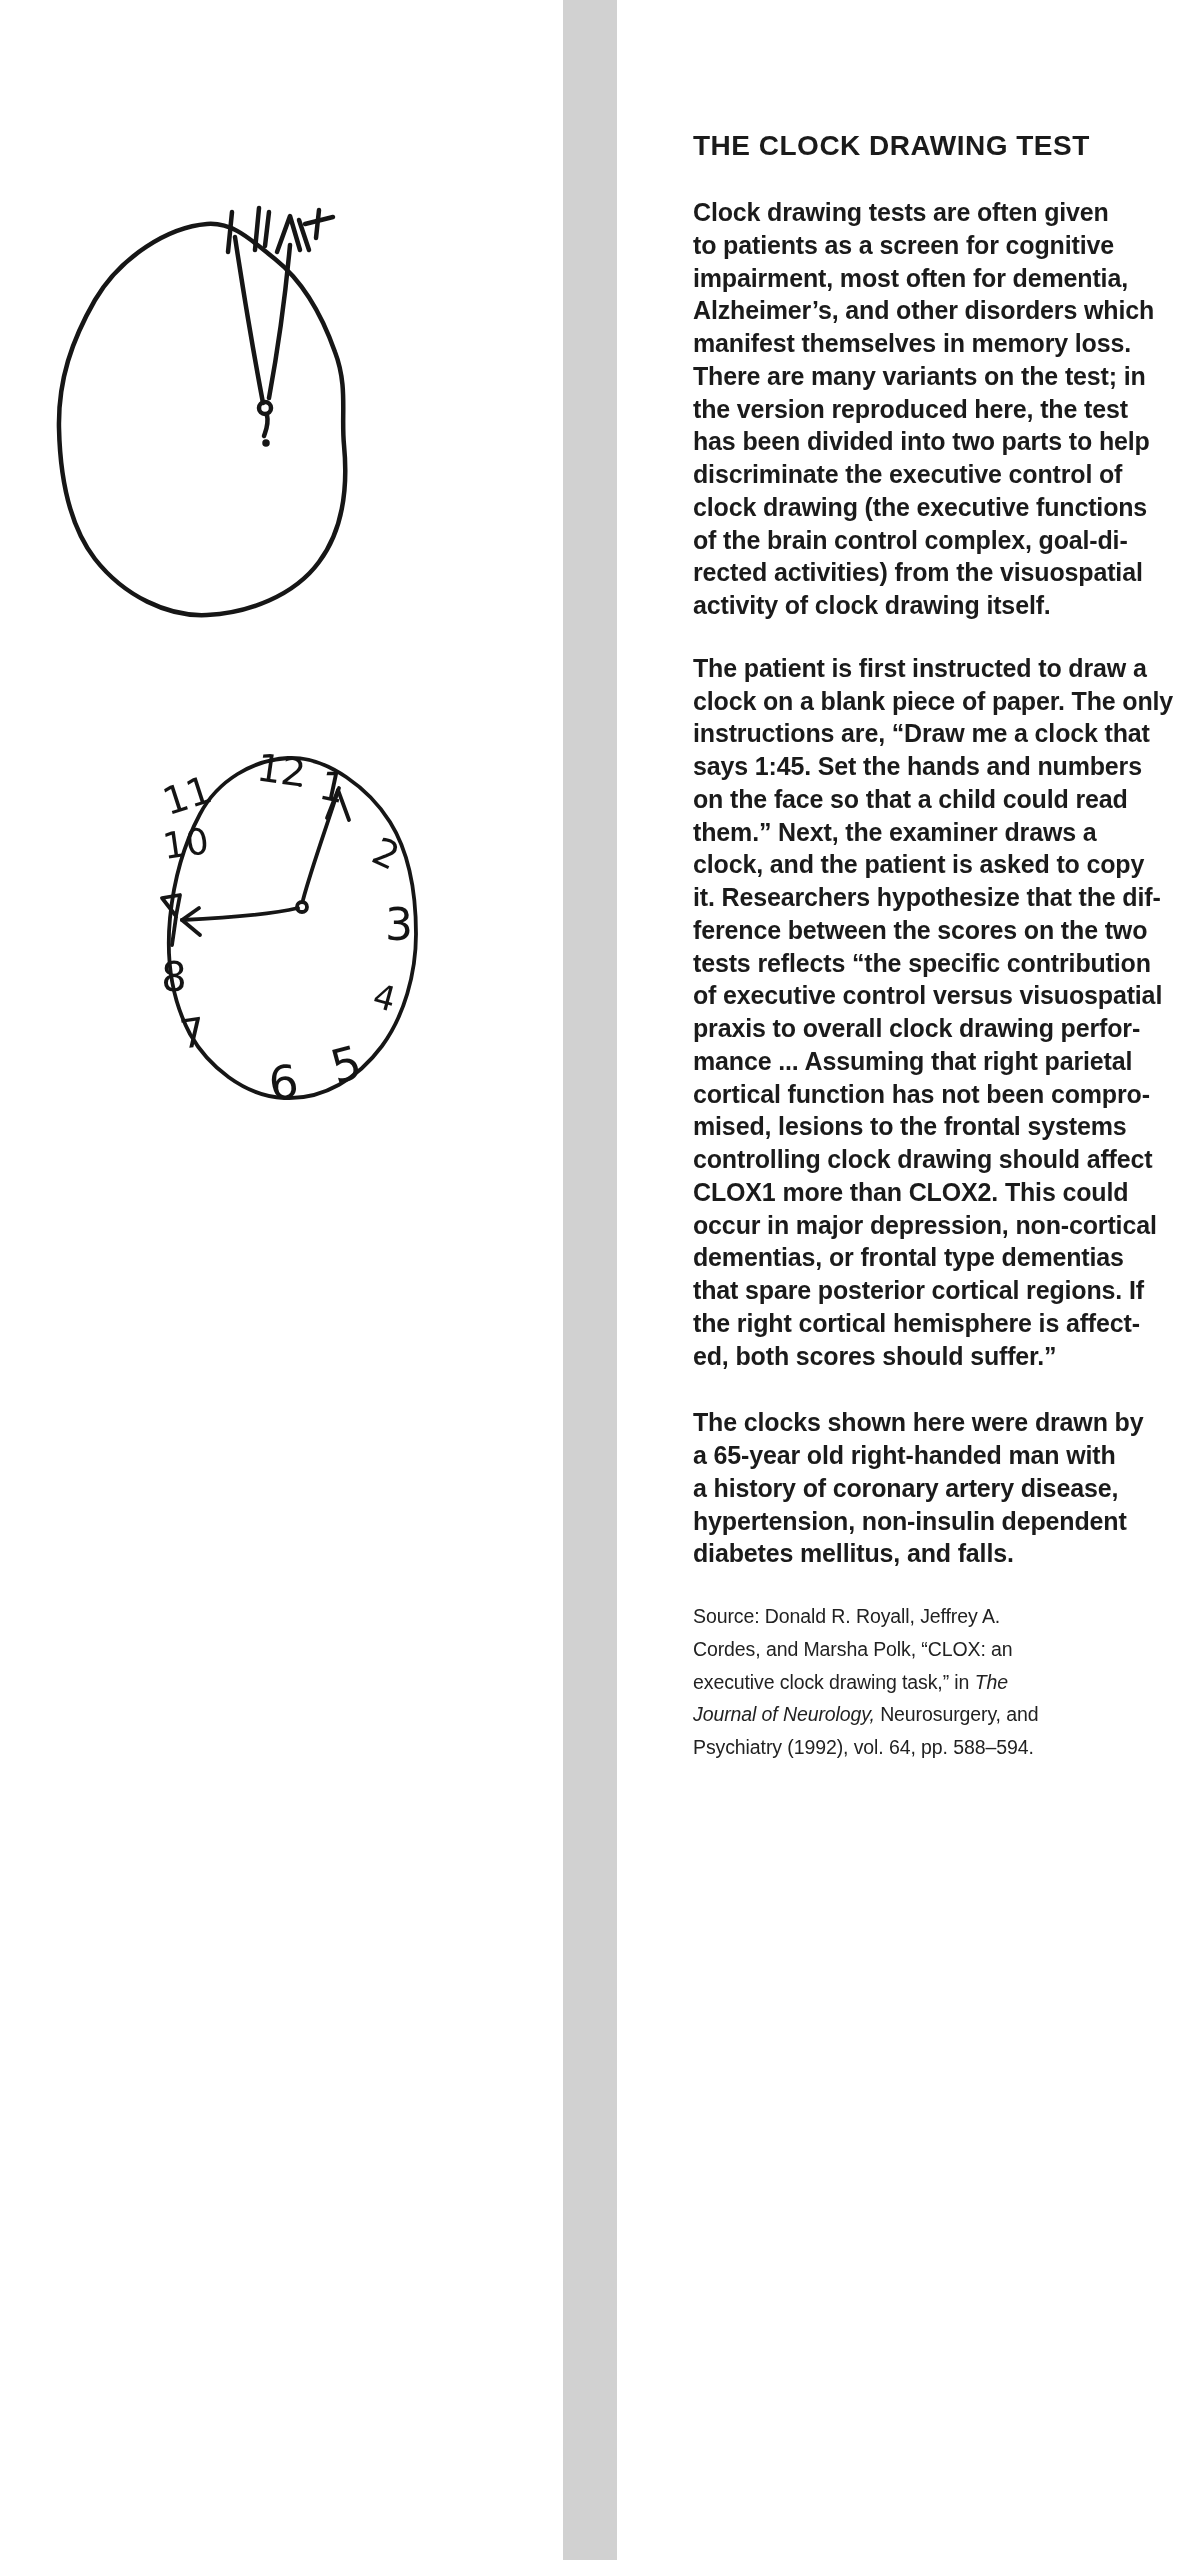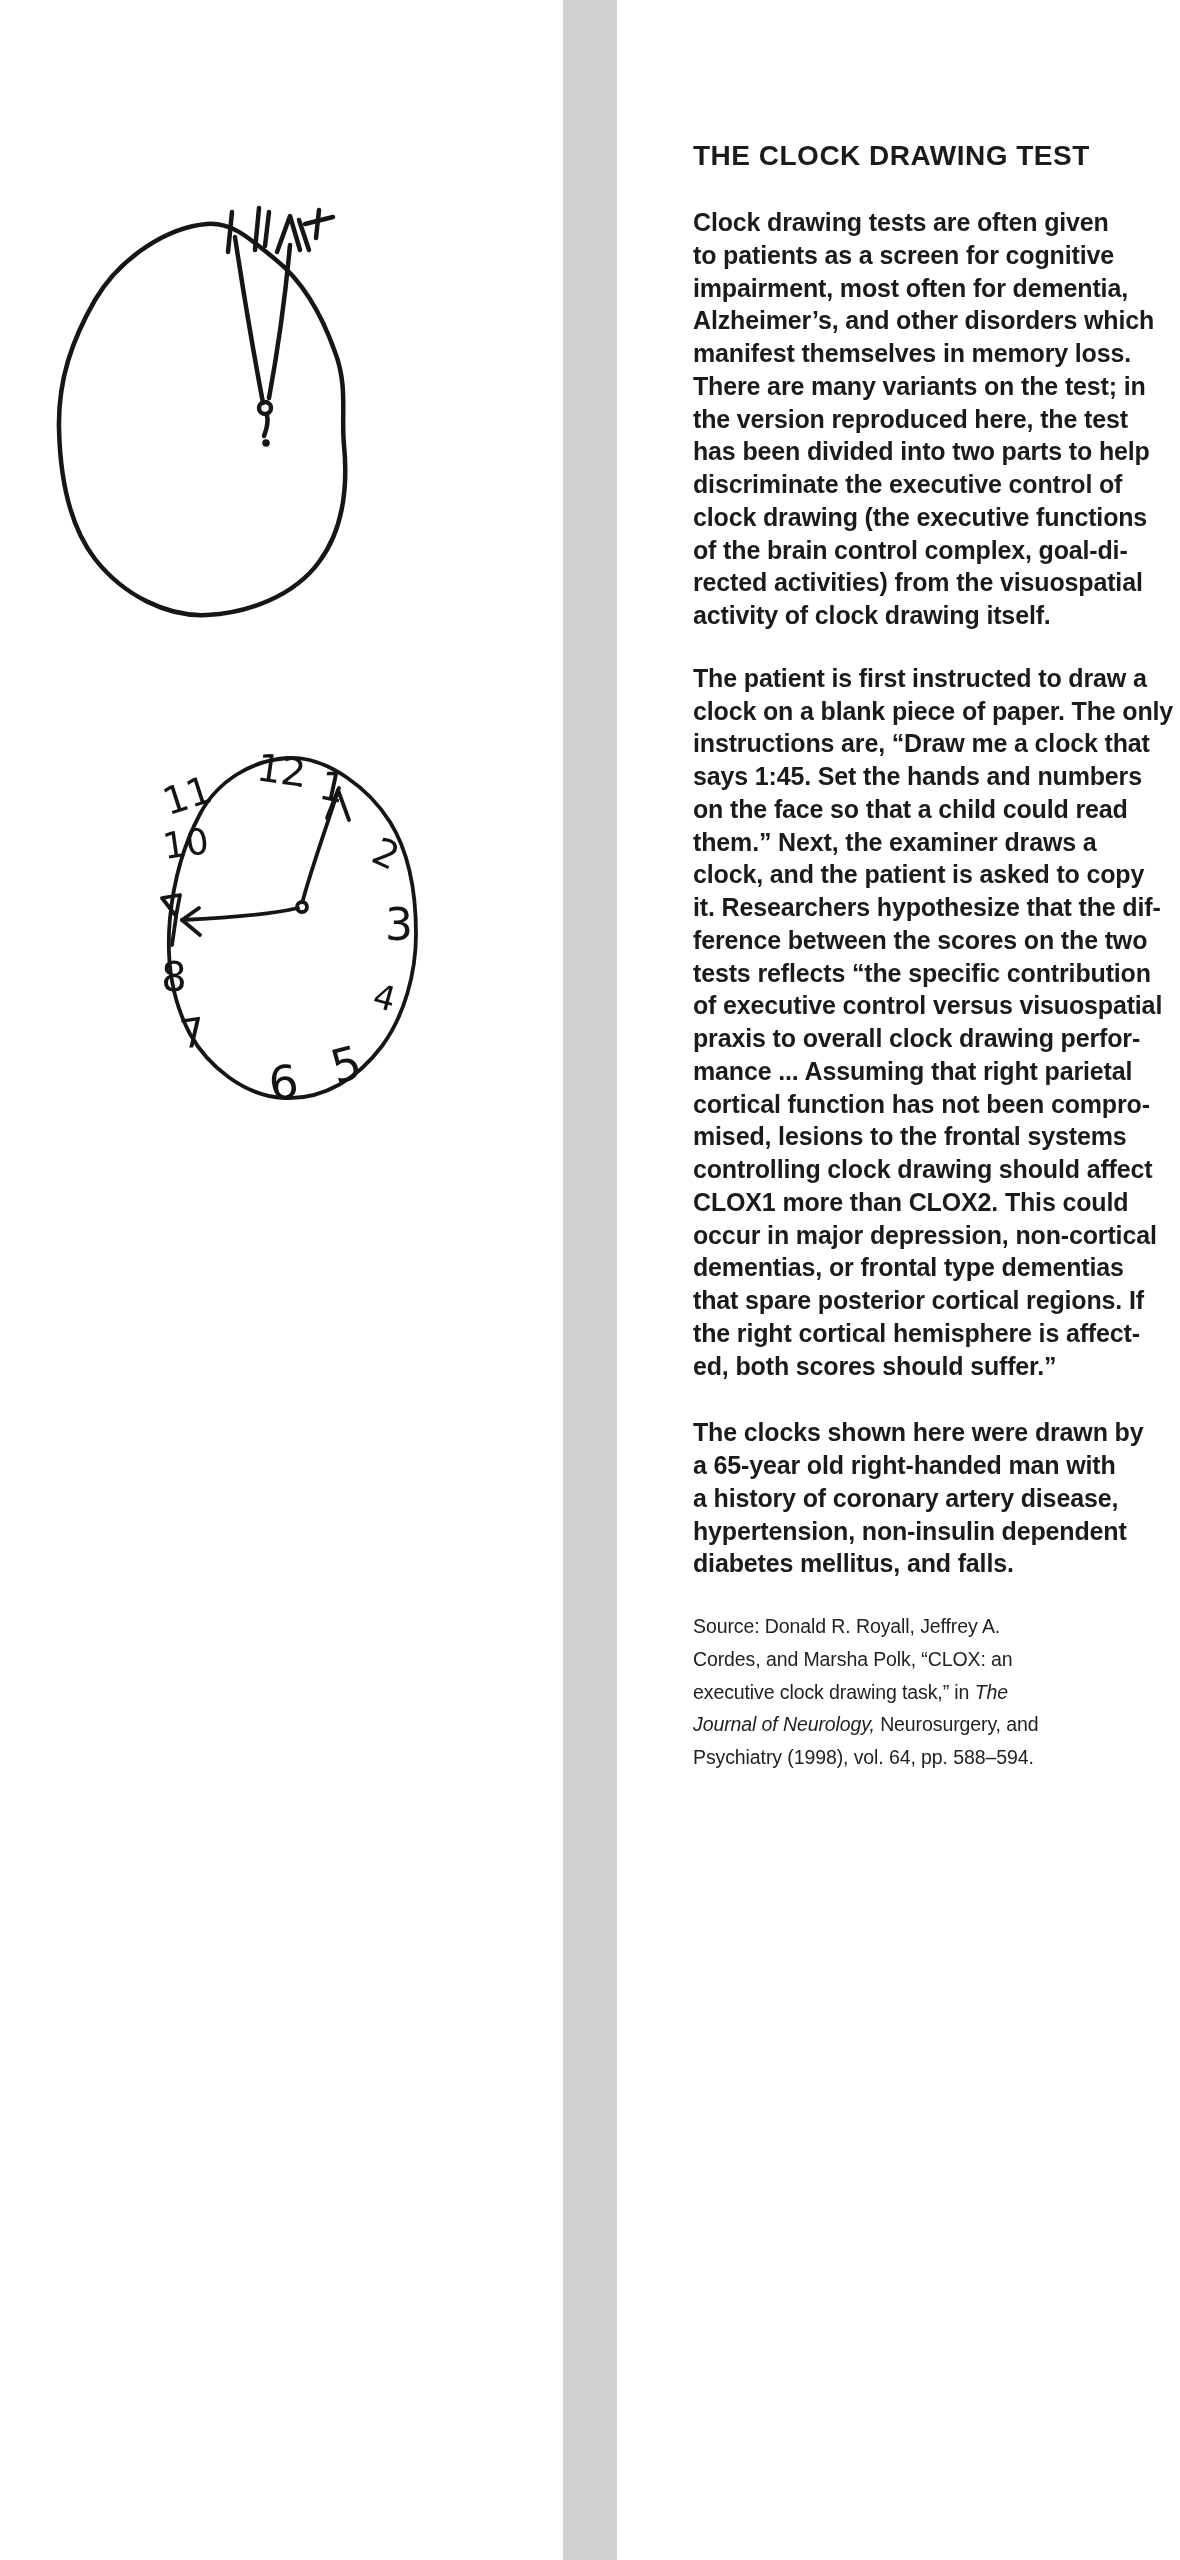--- a/index.html
+++ b/index.html
@@ -17,21 +17,21 @@
   .fig { position:absolute; }
   .sketch { stroke:#161616; fill:none; stroke-linecap:round; stroke-linejoin:round; }
   .clock-digit {
     font-family:"DejaVu Sans", sans-serif;
     fill:#141414;
     text-anchor:middle;
     dominant-baseline:middle;
   }
   .col {
     position:absolute;
-    left:693px; top:18px; width:484px;
+    left:693px; top:8px; width:484px;
     color:#1b1b1b;
   }
   .title {
     margin:121px 0 0 0;
     font-size:28px; line-height:33px;
     font-weight:700; letter-spacing:0.5px;
     white-space:pre-line;
   }
   .para {
     font-size:25px; line-height:32.75px;
@@ -168,16 +168,16 @@
 ed, both scores should suffer.”</p>
     <p class="para p3">The clocks shown here were drawn by
 a 65-year old right-handed man with
 a history of coronary artery disease,
 hypertension, non-insulin dependent
 diabetes mellitus, and falls.</p>
     <p class="source"><span>Source: Donald R. Royall, Jeffrey A.
 Cordes, and Marsha Polk, “CLOX: an
 executive clock drawing task,” in </span><span class="italic">The
 Journal of Neurology,</span><span> Neurosurgery, and
-Psychiatry (1998), vol. 64, pp. 588–594.</span></p>
+Psychiatry (1992), vol. 64, pp. 588–594.</span></p>
   </div>
 
 </div>
 
 </body></html>

